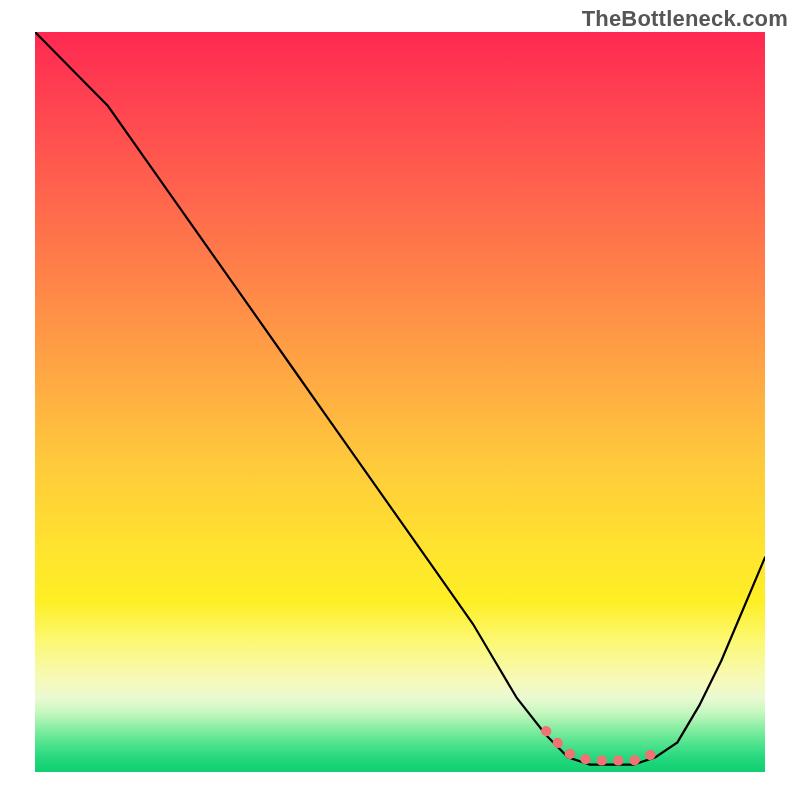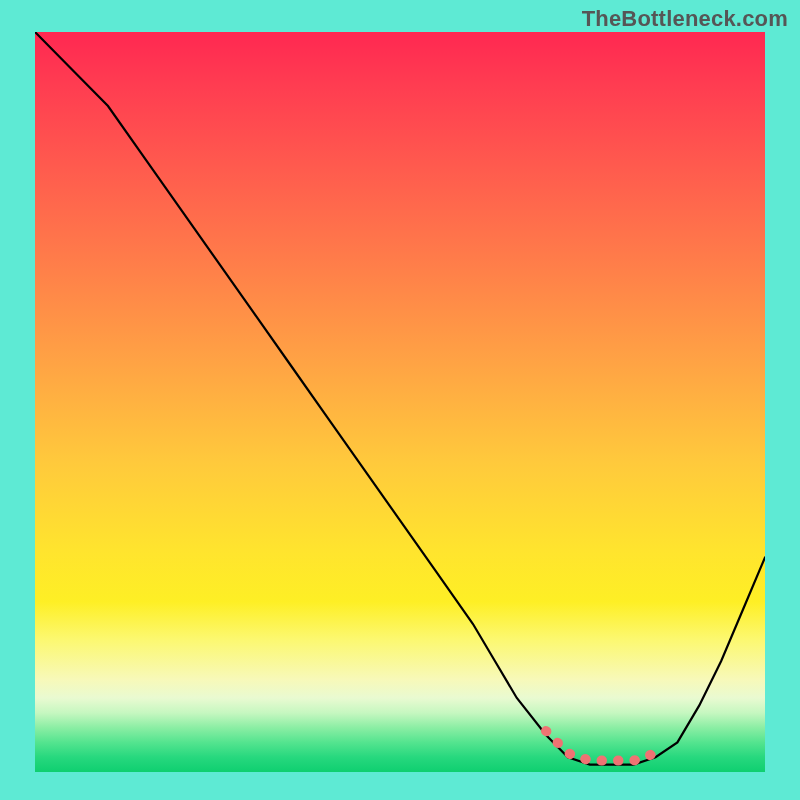--- a/index.html
+++ b/index.html
@@ -1,17 +1,17 @@
 <!DOCTYPE html>
 <html><head>
 <meta charset="utf-8">
 <style>
   * { margin: 0; padding: 0; box-sizing: border-box; }
   html, body { width: 800px; height: 800px; background: #000; overflow: hidden; }
-  .stage { position: relative; width: 800px; height: 800px; background: #5eead4; }
+  .stage { position: relative; width: 800px; height: 800px; background: #ffffff; }
   .attribution {
     position: absolute;
     top: 6px;
     right: 12px;
     font-family: Arial, Helvetica, sans-serif;
     font-size: 22px;
     font-weight: 700;
     color: #565656;
     letter-spacing: 0.2px;
   }

